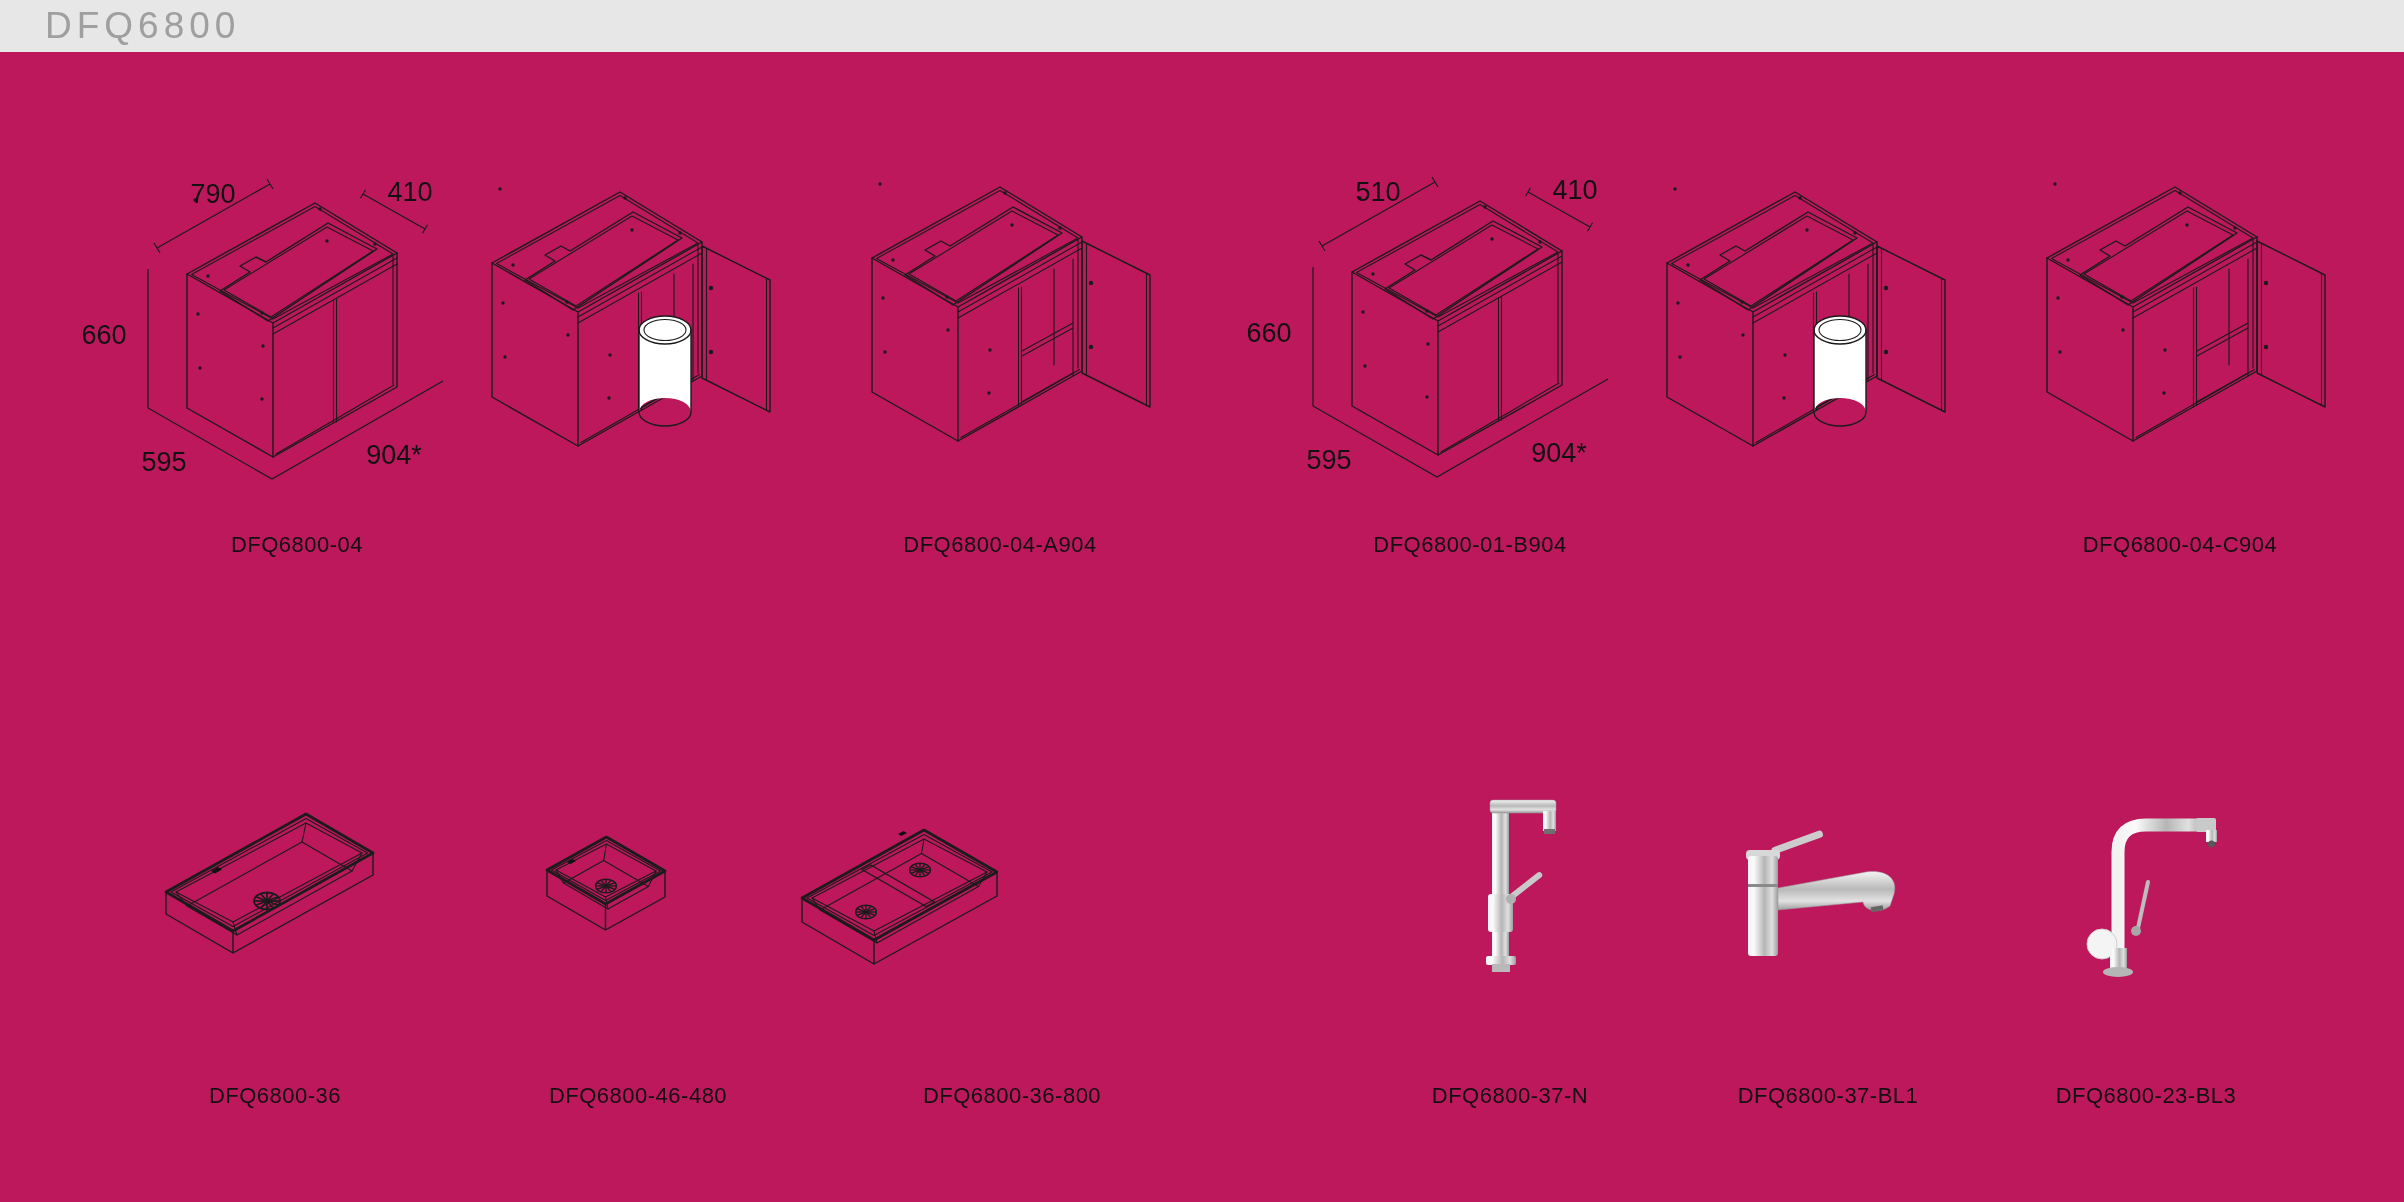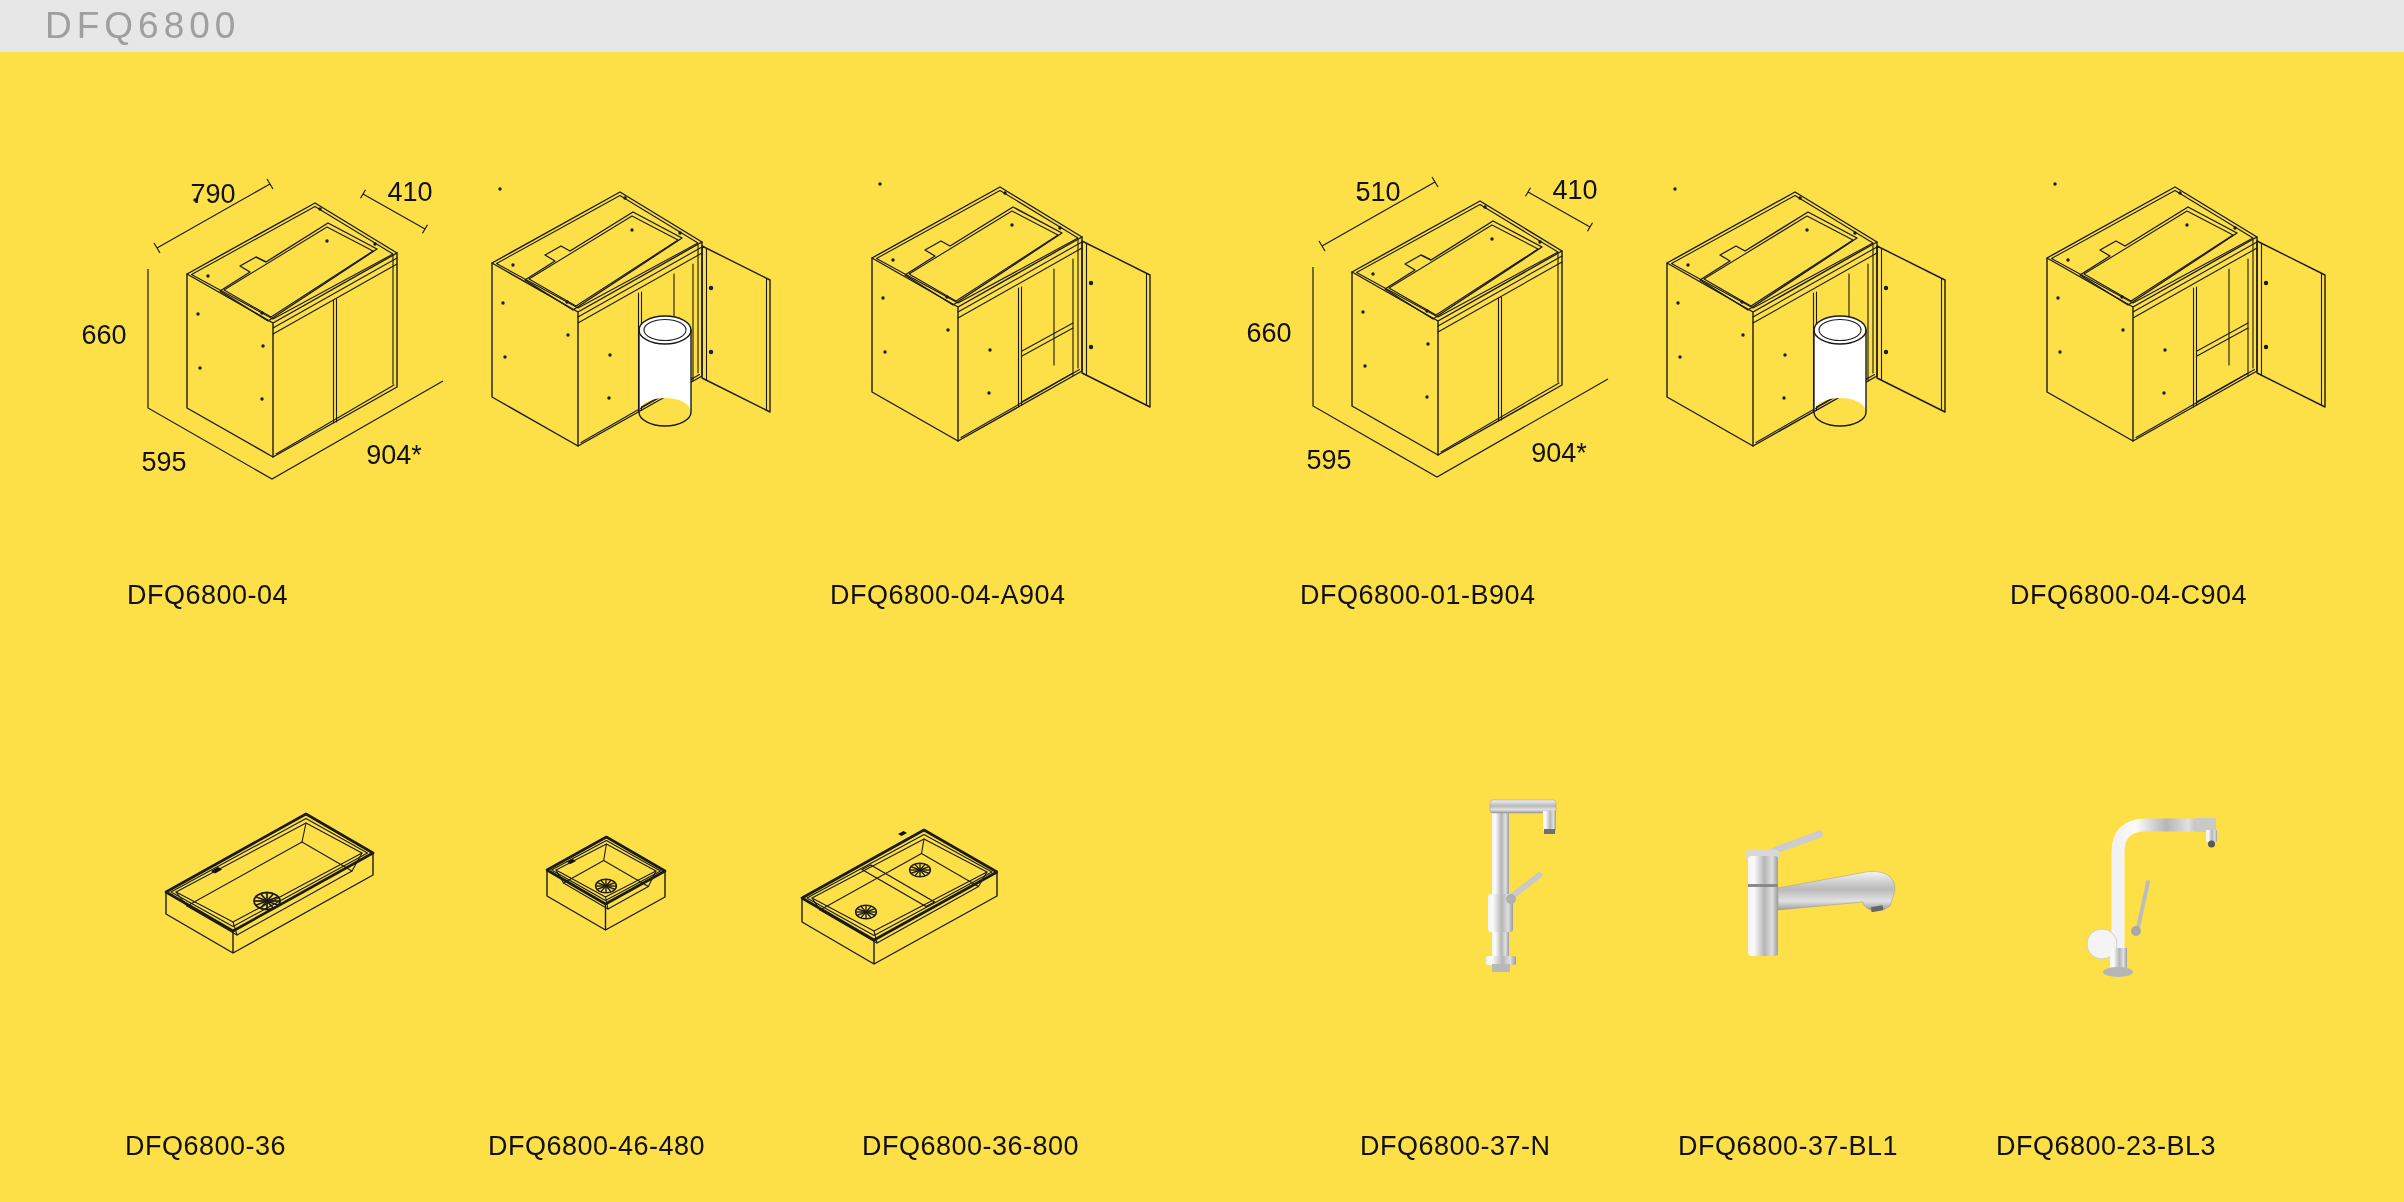--- a/index.html
+++ b/index.html
@@ -1,23 +1,23 @@
 <!DOCTYPE html>
 <html><head>
 <meta charset="utf-8">
 <style>
   html,body{margin:0;padding:0;background:#fff;}
-  .page{position:relative;width:2404px;height:1202px;background:#fde047;overflow:hidden;
+  .page{position:relative;width:2404px;height:1202px;background:#be185d;overflow:hidden;
         font-family:"Liberation Sans", sans-serif;}
   .header{position:absolute;left:0;top:0;width:2404px;height:52px;background:#e7e7e7;}
   .header-title{position:absolute;left:45px;top:0;line-height:52px;font-size:37px;
         letter-spacing:5px;color:#9f9f9f;font-weight:400;}
   .drawing{position:absolute;}
-  .code-label{position:absolute;width:340px;text-align:left;font-size:27px;color:#101010;
-        letter-spacing:0.5px;white-space:nowrap;margin-top:48px;}
+  .code-label{position:absolute;width:340px;text-align:center;font-size:22px;color:#101010;
+        letter-spacing:0.5px;white-space:nowrap;}
   .code-label.narrow{width:300px;}
   svg text.dim-text{font:27px "Liberation Sans", sans-serif;fill:#111;}
   .ln{stroke:#1b1b1b;fill:none;stroke-width:1.4;stroke-linejoin:round;stroke-linecap:round;}
   .thin{stroke-width:1.1;}
   .dimln{stroke:#1b1b1b;fill:none;stroke-width:1.2;}
   .dot{fill:#1b1b1b;stroke:none;}
   .bold{stroke-width:2.7;}
 </style>
 </head>
 <body>

